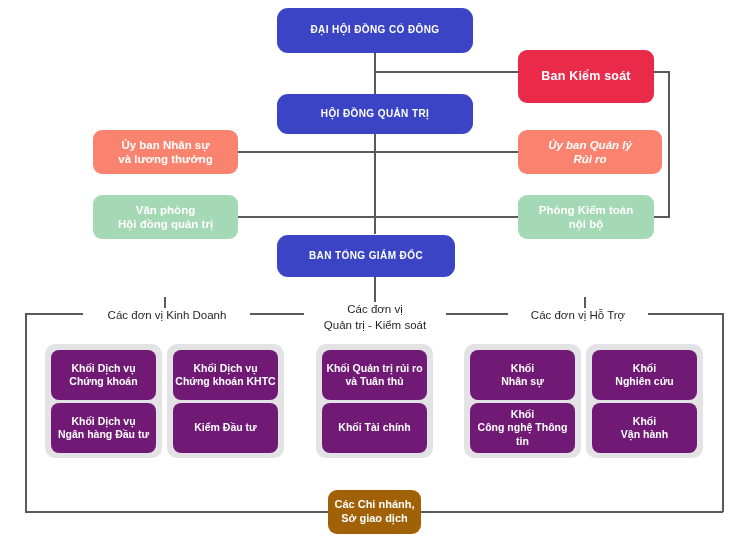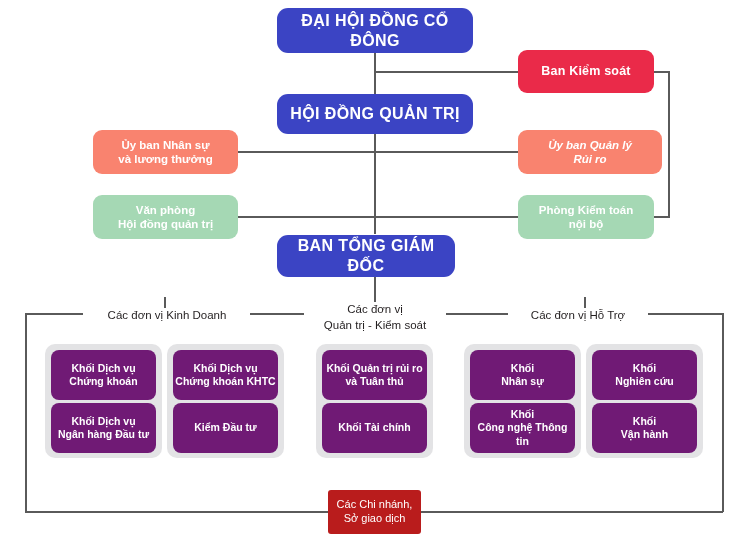--- a/index.html
+++ b/index.html
@@ -18,30 +18,30 @@
     display:flex; align-items:center; justify-content:center;
     text-align:center;
     color:#ffffff;
     border-radius:9px;
     line-height:1.25;
     z-index:5;
     white-space:pre-line;
   }
   .node.main {
     background:#3b44c4;
-    font-size:16px;
+    font-size:10px;
     font-weight:bold;
     letter-spacing:.4px;
     border-radius:11px;
   }
   .node.crimson { background:#ea2a49; font-size:12.5px; font-weight:bold; letter-spacing:.2px; }
   .node.salmon  { background:#f9836f; font-size:11.5px; font-weight:bold; }
   .node.mint    { background:#a5d8b4; font-size:11.5px; font-weight:bold; }
   .node.unit    { background:#701a75; font-size:10.5px; font-weight:bold; border-radius:8px; }
-  .node.branch  { background:#b91c1c; font-size:11px;  font-weight:normal; border-radius:3px; }
+  .node.branch  { background:#a16207; font-size:11px;  font-weight:bold; border-radius:9px; }
 
   
   .group-panel {
     position:absolute;
     background:#e3e3e5;
     border-radius:10px;
     z-index:3;
   }
 
   
@@ -109,21 +109,21 @@
   <div class="ln vl" style="left:164px; top:297px; height:13px;"></div>
   <div class="ln vl" style="left:374px; top:297px; height:13px;"></div>
   <div class="ln vl" style="left:584px; top:297px; height:13px;"></div>
 
   <div class="node main" style="left:277px; top:8px;  width:196px; height:45px;">ĐẠI HỘI ĐỒNG CỔ ĐÔNG</div>
 
   <div class="node main" style="left:277px; top:94px; width:196px; height:40px;">HỘI ĐỒNG QUẢN TRỊ</div>
 
   <div class="node main" style="left:277px; top:235px; width:178px; height:42px;">BAN TỔNG GIÁM ĐỐC</div>
 
-  <div class="node crimson" style="left:518px; top:50px; width:136px; height:43px;">Ban Kiểm soát</div>
+  <div class="node crimson" style="left:518px; top:50px; width:136px; height:53px;">Ban Kiểm soát</div>
 
   <div class="node salmon" style="left:93px;  top:130px; width:145px; height:44px;">Ủy ban Nhân sự
 và lương thưởng</div>
 
   <div class="node salmon" style="left:518px; top:130px; width:144px; height:44px;font-style:italic;">Ủy ban Quản lý
 Rủi ro</div>
 
   <div class="node mint" style="left:93px;  top:195px; width:145px; height:44px;">Văn phòng
 Hội đồng quản trị</div>
 

